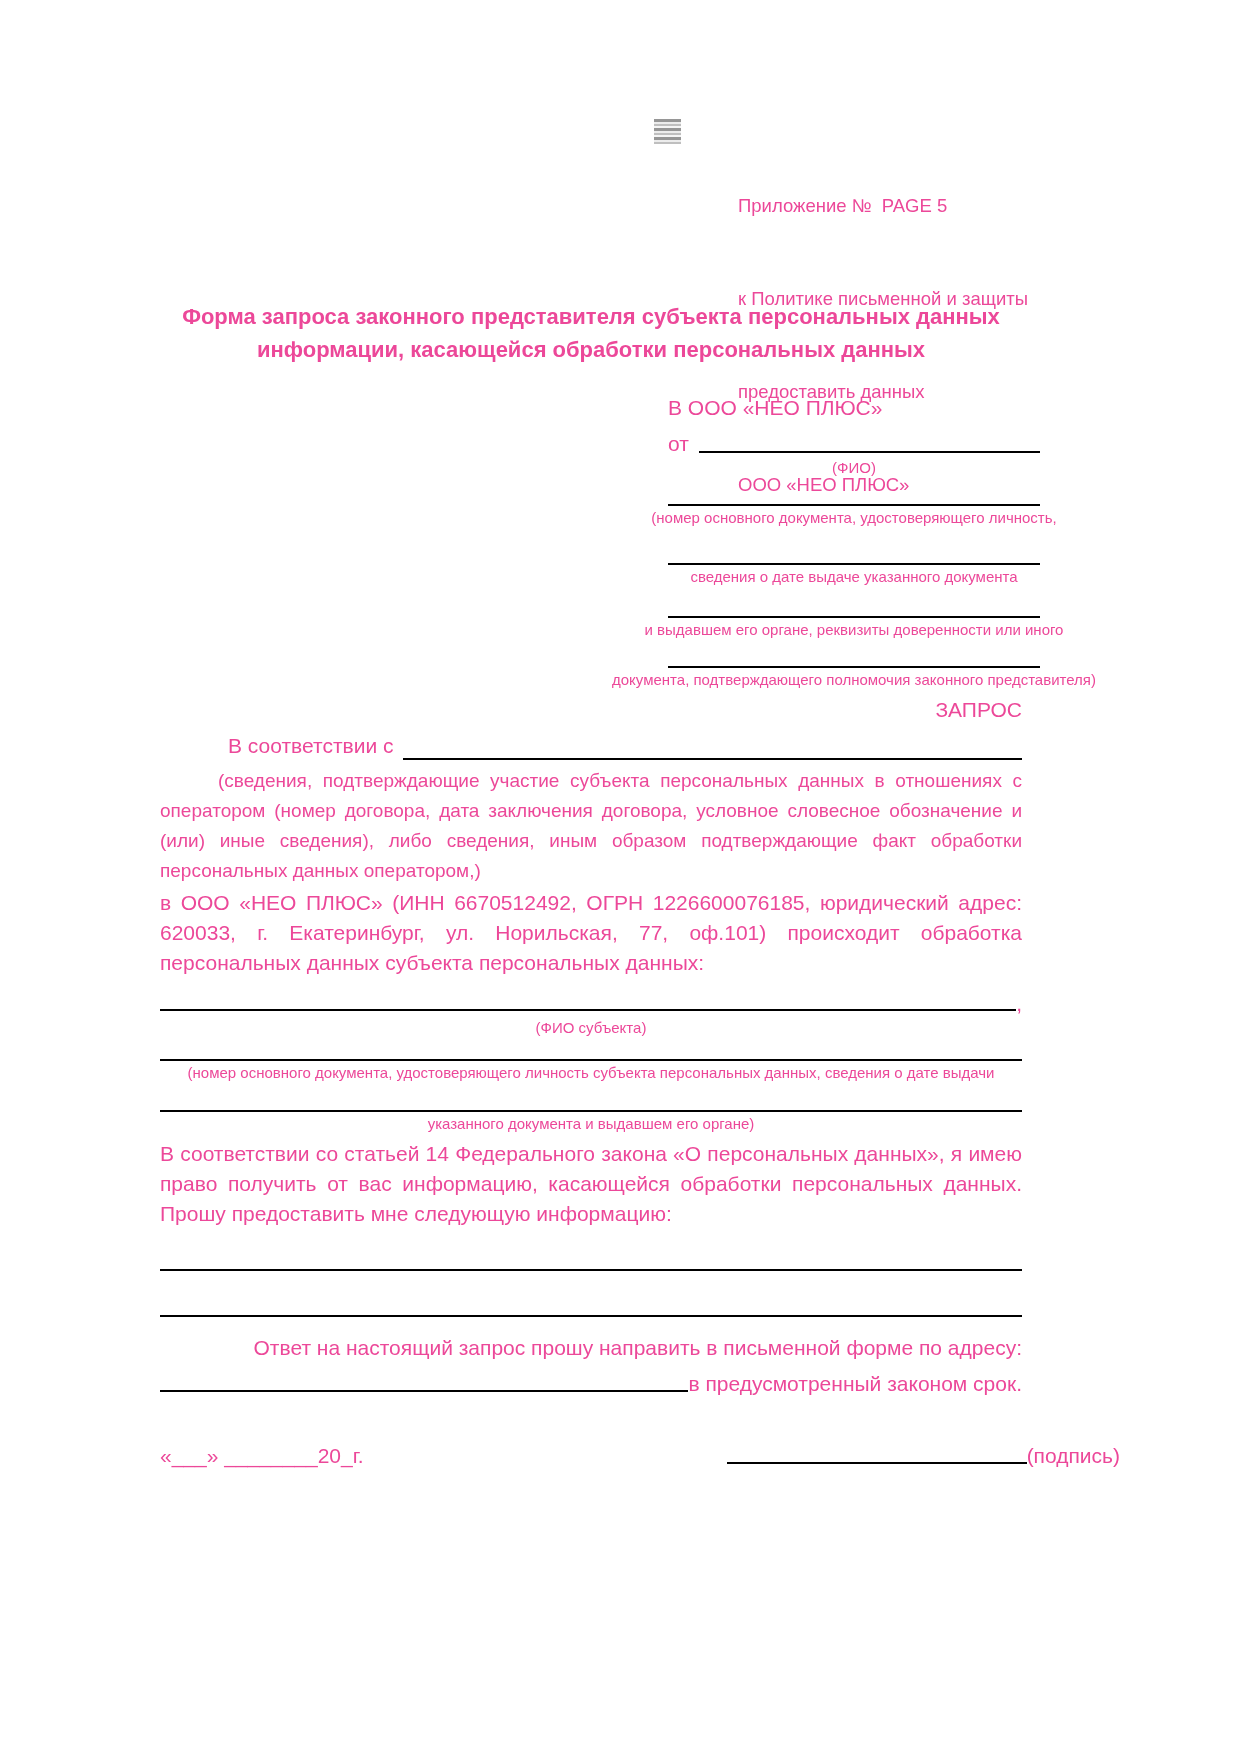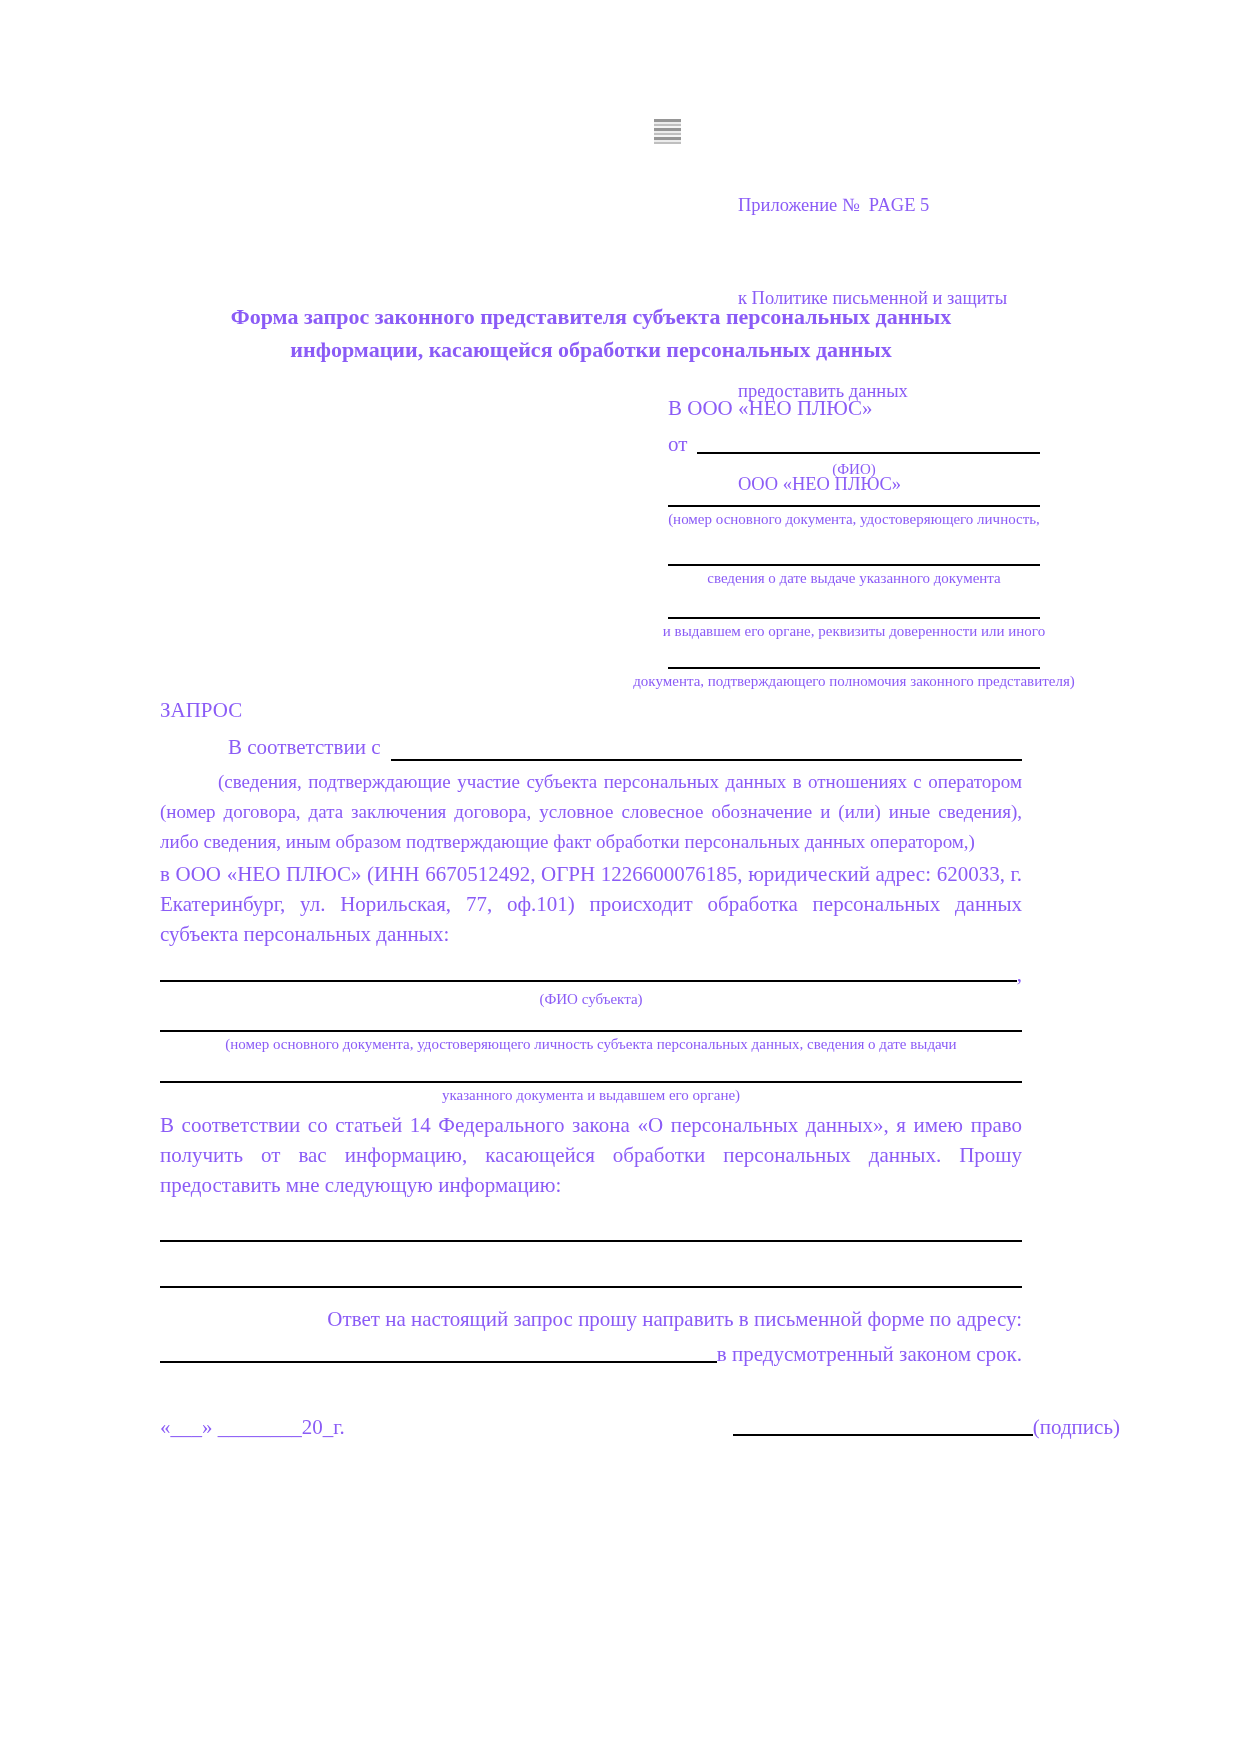--- a/index.html
+++ b/index.html
@@ -1,22 +1,22 @@
 <!DOCTYPE html>
 <html><head>
 <meta charset="utf-8">
 <style>
   * { margin:0; padding:0; box-sizing:border-box; }
   html,body { background:#ffffff; }
   .page {
     position:relative;
     width:1180px; height:1755px;
     background:#ffffff;
-    color:#8b5cf6;
-    font-family:Liberation Serif, serif;
+    color:#ec4899;
+    font-family:Liberation Sans, sans-serif;
     overflow:hidden;
   }
 
   
   .img-placeholder {
     position:absolute; left:654px; top:119px;
     width:27px; height:25px;
     background:repeating-linear-gradient(180deg,#969696 0 3px,#ececec 3px 5px,#bfbfbf 5px 7px,#f5f5f5 7px 9px);
   }
 
@@ -39,21 +39,21 @@
   .fill { border-bottom:2px solid #000; }
   .from-row .fill { flex:1; margin:0 0 3px 10px; }
   .cap { font-size:15px; text-align:center; line-height:18px; }
   .addr .cap { white-space:nowrap; margin-left:-70px; margin-right:-70px; margin-top:3px; }
   .addr .rule { border-bottom:2px solid #000; height:0; }
   .addr .u1 { margin-top:27px; } .addr .u2 { margin-top:36px; }
   .addr .u3 { margin-top:30px; } .addr .u4 { margin-top:27px; }
 
   
   .main { position:absolute; left:160px; top:698px; width:862px; font-size:21px; }
-  .zapros { text-align:left; margin-bottom:12px; }
+  .zapros { text-align:right; margin-bottom:12px; }
   .accordance { display:flex; height:30px; }
   .accordance .lbl { padding-left:68px; white-space:nowrap; }
   .accordance .fill { flex:1; margin:0 0 4px 10px; }
   .fine-print { font-size:19px; line-height:30px; text-align:justify; text-indent:58px; margin-top:2px; }
   .body-par { text-align:justify; line-height:30px; margin-top:2px; }
   .fio-row { display:flex; align-items:flex-end; margin-top:10px; height:28px; }
   .fio-row .fill { flex:1; margin-bottom:5px; }
   .rule-full { border-bottom:2px solid #000; height:0; }
   .m22 { margin-top:22px; } .m28 { margin-top:28px; }
   .m40 { margin-top:40px; } .m44 { margin-top:44px; }
@@ -75,21 +75,21 @@
   <div class="img-placeholder"></div>
 
   <div class="appendix">
     <div>Приложение №  PAGE 5</div>
     <div>к Политике письменной и защиты</div>
     <div>предоставить данных</div>
     <div>ООО «НЕО ПЛЮС»</div>
   </div>
 
   <div class="title">
-    <div>Форма запрос законного представителя субъекта персональных данных</div>
+    <div>Форма запроса законного представителя субъекта персональных данных</div>
     <div>информации, касающейся обработки персональных данных</div>
   </div>
 
   <div class="addr">
     <div class="to-line">В ООО «НЕО ПЛЮС»</div>
     <div class="from-row">
       <span class="lbl">от</span>
       <span class="fill"></span>
     </div>
     <div class="cap">(ФИО)</div>

